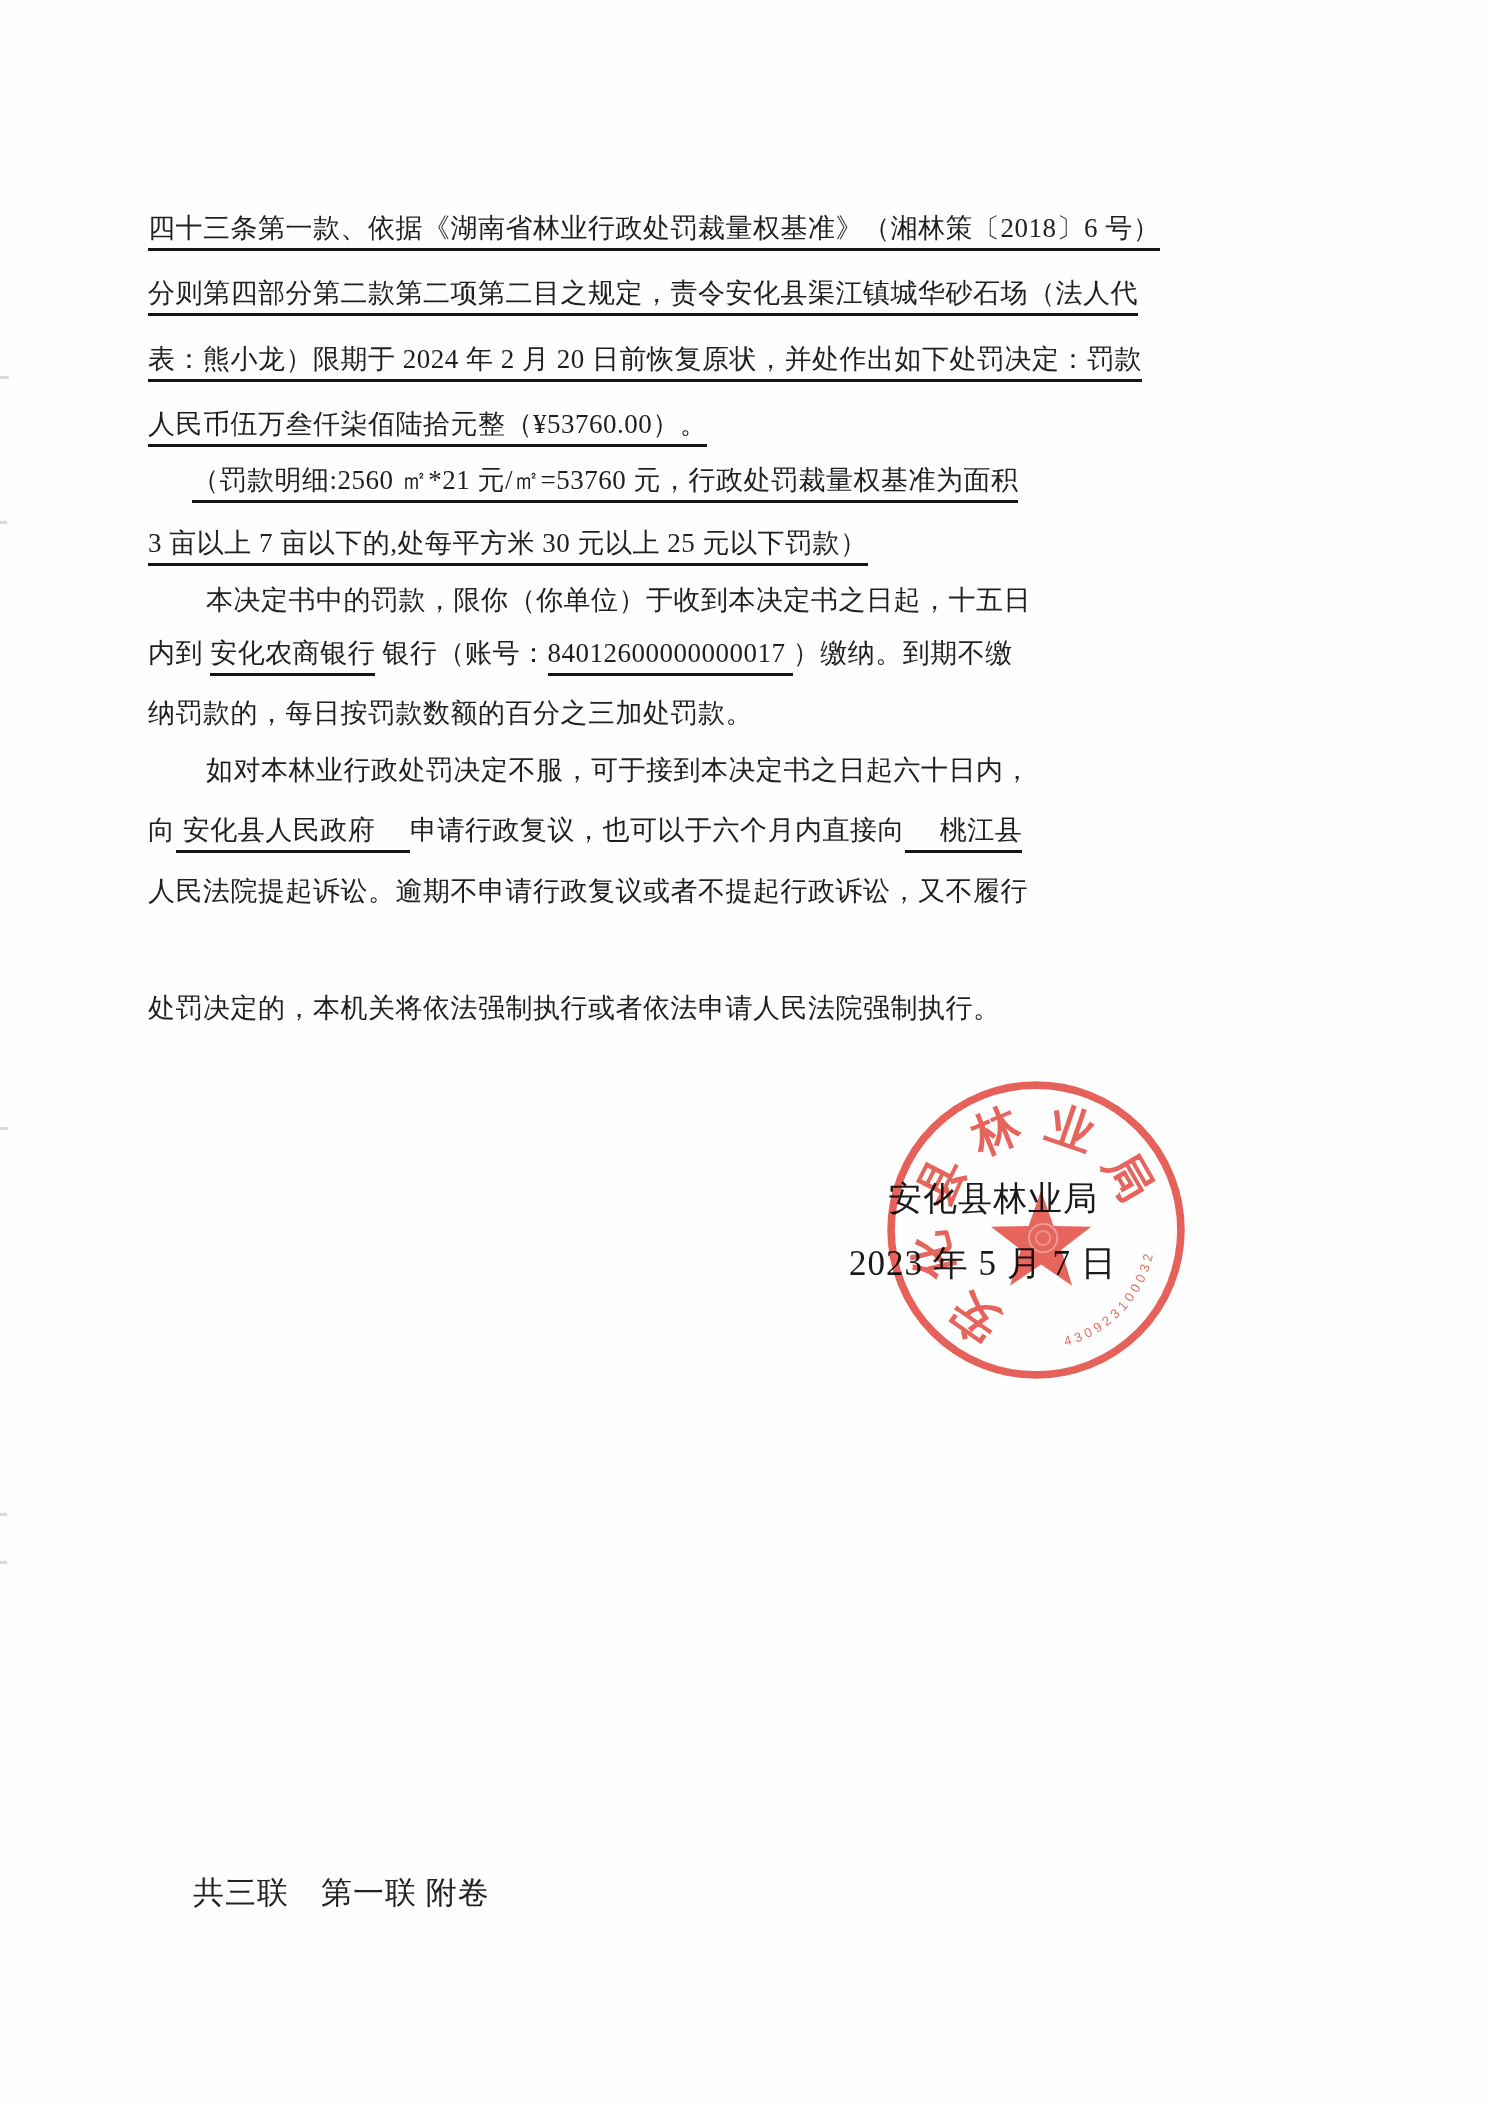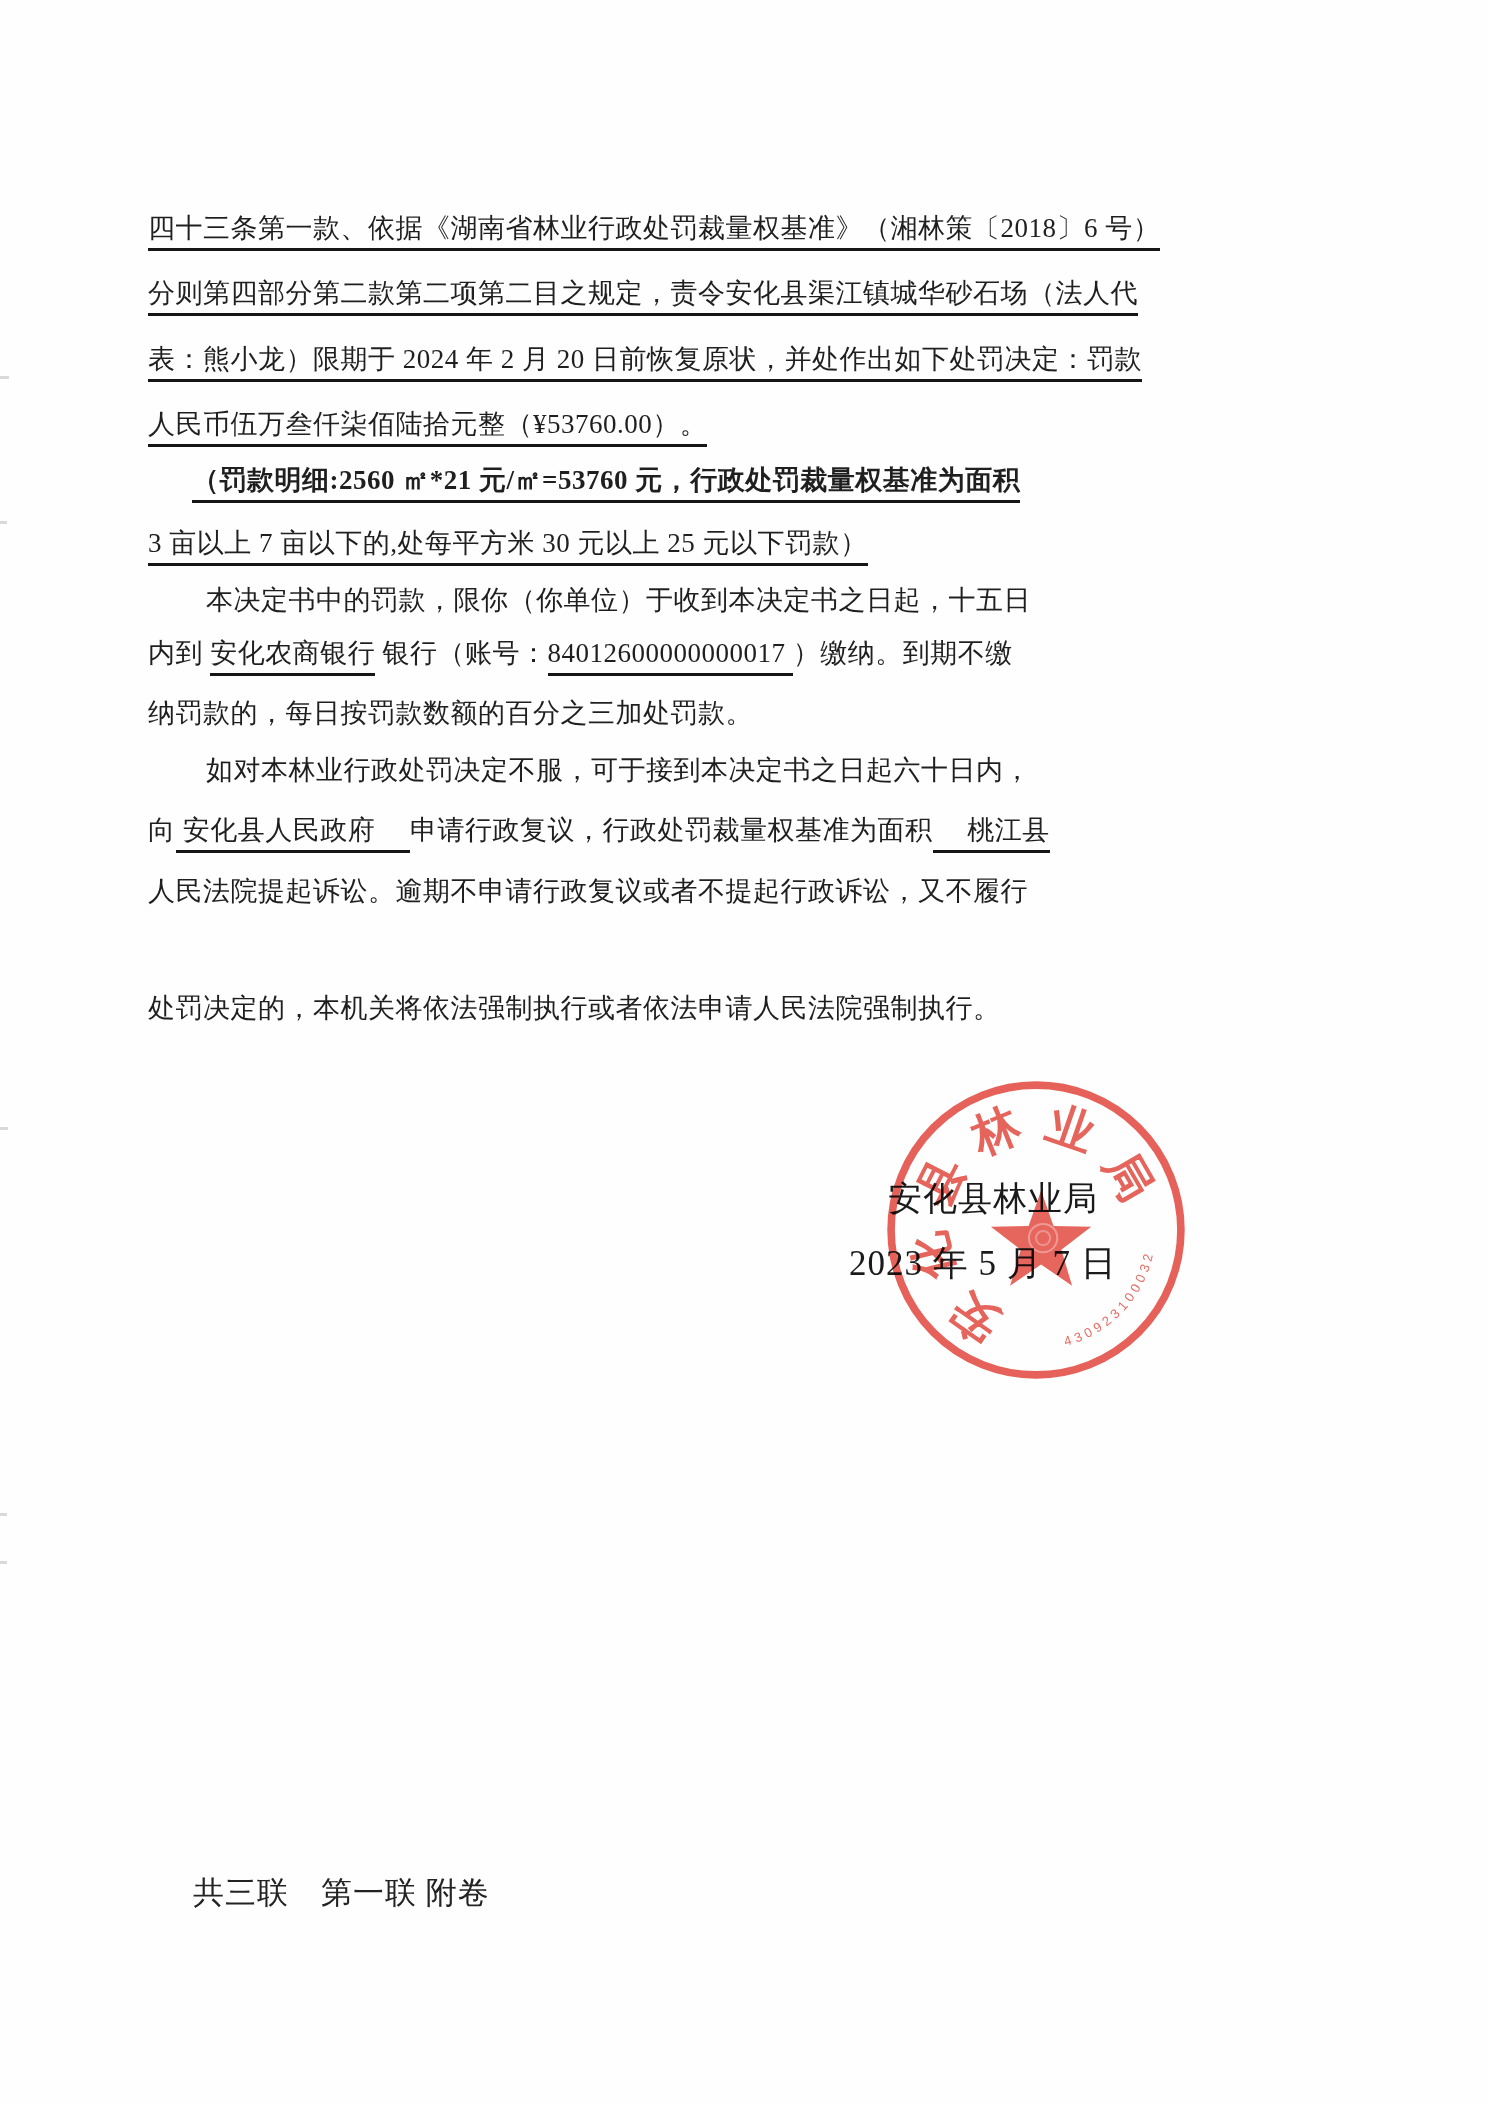--- a/index.html
+++ b/index.html
@@ -17,21 +17,21 @@
     width: 1200px;
     font-size: 27px;
     line-height: 50px;
     white-space: pre-wrap;
     letter-spacing: 0.5px;
   }
   .doc-line .u {
     border-bottom: 3px solid #161616;
     padding-bottom: 5px;
   }
-  .ind1 { padding-left: 44px; font-weight: bold; }
+  .ind1 { padding-left: 44px; }
   .ind2 { padding-left: 58px; }
   .sig-agency {
     position: absolute;
     left: 888px; top: 1176px;
     font-size: 34px;
     letter-spacing: 1px;
     color: #1a1a1a;
     z-index: 2;
     text-align: right;
   }
@@ -70,21 +70,21 @@
 <div class="doc-line" style="top:203px"><span class="u">四十三条第一款、依据《湖南省林业行政处罚裁量权基准》（湘林策〔2018〕6 号）</span></div>
 <div class="doc-line" style="top:268px"><span class="u">分则第四部分第二款第二项第二目之规定，责令安化县渠江镇城华砂石场（法人代</span></div>
 <div class="doc-line" style="top:334px"><span class="u">表：熊小龙）限期于 2024 年 2 月 20 日前恢复原状，并处作出如下处罚决定：罚款</span></div>
 <div class="doc-line" style="top:399px"><span class="u">人民币伍万叁仟柒佰陆拾元整（¥53760.00）。</span></div>
 <div class="doc-line ind1" style="top:455px"><span class="u">（罚款明细:2560 ㎡*21 元/㎡=53760 元，行政处罚裁量权基准为面积</span></div>
 <div class="doc-line" style="top:518px"><span class="u">3 亩以上 7 亩以下的,处每平方米 30 元以上 25 元以下罚款）</span></div>
 <div class="doc-line ind2" style="top:575px"><span>本决定书中的罚款，限你（你单位）于收到本决定书之日起，十五日</span></div>
 <div class="doc-line" style="top:628px"><span>内到 </span><span class="u">安化农商银行</span><span> 银行（账号：</span><span class="u">84012600000000017 </span><span>）缴纳。到期不缴</span></div>
 <div class="doc-line" style="top:688px"><span>纳罚款的，每日按罚款数额的百分之三加处罚款。</span></div>
 <div class="doc-line ind2" style="top:745px"><span>如对本林业行政处罚决定不服，可于接到本决定书之日起六十日内，</span></div>
-<div class="doc-line" style="top:805px"><span>向</span><span class="u"> 安化县人民政府　 </span><span>申请行政复议，行政处罚裁量权基准为面积</span><span class="u">　 桃江县</span></div>
+<div class="doc-line" style="top:805px"><span>向</span><span class="u"> 安化县人民政府　 </span><span>申请行政复议，也可以于六个月内直接向</span><span class="u">　 桃江县</span></div>
 <div class="doc-line" style="top:866px"><span>人民法院提起诉讼。逾期不申请行政复议或者不提起行政诉讼，又不履行</span></div>
 <div class="doc-line" style="top:983px"><span>处罚决定的，本机关将依法强制执行或者依法申请人民法院强制执行。</span></div>
 
 <div class="sig-agency">安化县林业局</div>
 <div class="sig-date">2023 年 5 月 7 日</div>
 
 <svg class="stamp" viewBox="0 0 300 300" aria-hidden="true">
   <defs>
     <path id="serialArc" d="M 170.5,266.2 A 118,118 0 0 0 266.8,166.4" fill="none"></path>
   </defs>

